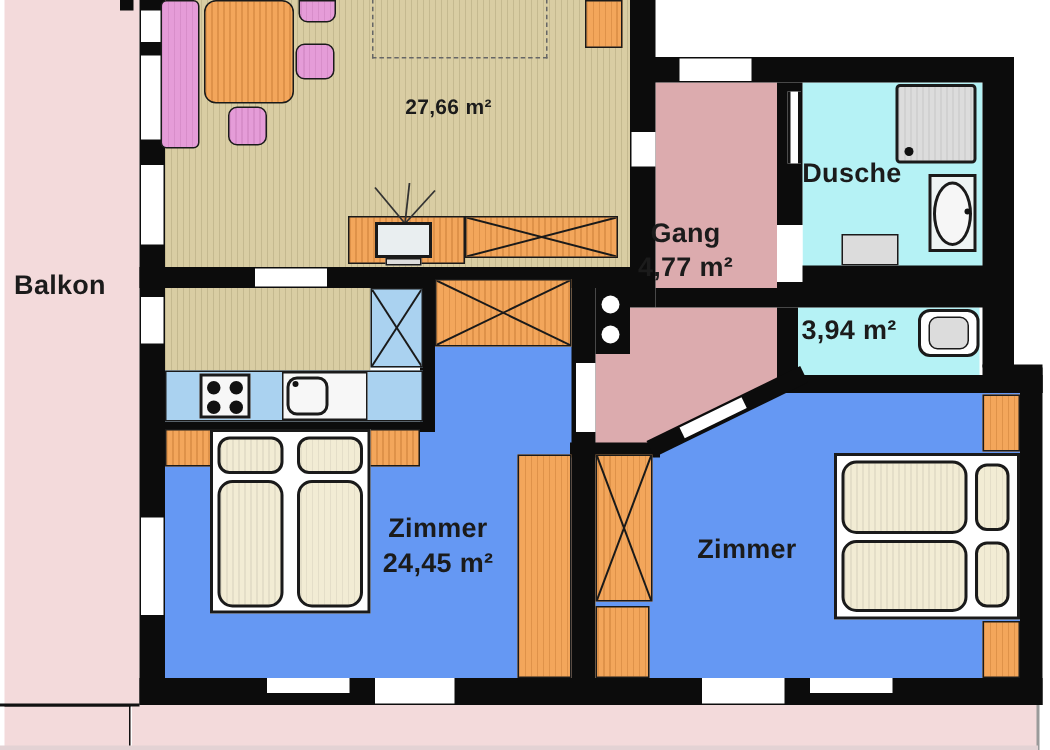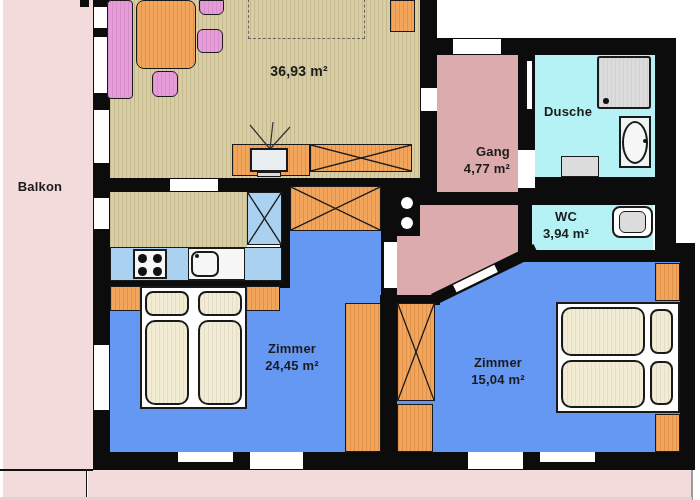--- a/index.html
+++ b/index.html
@@ -18,21 +18,21 @@
   .counter{position:absolute;background:#aad2f0;border:1.5px solid #1a1a1a;}
   .orange{position:absolute;background-color:#f3a65b;border:1.5px solid #1a1a1a;
      background-image:repeating-linear-gradient(90deg,rgba(150,75,10,.22) 0 1px,transparent 1px 4px);}
   .pinkf{position:absolute;background-color:#e59cd8;border:1.5px solid #1a1a1a;
      background-image:repeating-linear-gradient(90deg,rgba(120,40,100,.12) 0 1px,transparent 1px 4px);}
   .cream{position:absolute;background-color:#f2ecd4;border:2px solid #1a1a1a;
      background-image:repeating-linear-gradient(90deg,rgba(0,0,0,.06) 0 1px,transparent 1px 4px);}
   .whitebox{position:absolute;background:#f7f7f7;border:2px solid #1a1a1a;}
   .graybox{position:absolute;background:#dcdcdc;border:1.5px solid #1a1a1a;}
   .lbl{position:absolute;text-align:center;font-weight:bold;color:#1b1b1b;
-       font-size:13px;line-height:1.3;letter-spacing:.2px;}
+       font-size:18px;line-height:1.3;letter-spacing:.2px;}
   .lbl.big{font-size:14px;}
   .xs{position:absolute;left:0;top:0;width:100%;height:100%;display:block;}
   .xs line{stroke:#1a1a1a;stroke-width:1.3;vector-effect:non-scaling-stroke;}
   .diag{transform-origin:0 0;transform:rotate(-26deg);}
   .dot{position:absolute;background:#111;border-radius:50%;}
   .wdot{position:absolute;background:#fff;border-radius:50%;}
 </style>
 </head>
 <body>
 
@@ -171,35 +171,33 @@
   <div class="dot" style="left:643px;top:139px;width:4px;height:4px;"></div>
   <div class="graybox" style="left:561px;top:156px;width:38px;height:21px;"></div>
 
   <div class="whitebox" style="left:612px;top:206px;width:41px;height:32px;border-radius:8px;background:#fff;"></div>
   <div class="graybox" style="left:619px;top:211px;width:27px;height:22px;border-width:1.5px;border-radius:6px;"></div>
 
   <div class="lbl" style="left:5px;top:179px;width:70px;">
     <div>Balkon</div>
   </div>
   <div class="lbl big" style="left:234px;top:62px;width:130px;">
-    <div>36,93 m²</div>
-  </div>
-  <div class="lbl" style="left:428px;top:144px;width:82px;text-align:right;">
+    <div>27,66 m²</div>
+  </div>
+  <div class="lbl" style="left:416px;top:144px;width:82px;">
     <div>Gang</div>
     <div>4,77 m²</div>
   </div>
   <div class="lbl" style="left:526px;top:104px;width:84px;">
     <div>Dusche</div>
   </div>
   <div class="lbl" style="left:524px;top:209px;width:84px;">
-    <div>WC</div>
     <div>3,94 m²</div>
   </div>
   <div class="lbl" style="left:250px;top:341px;width:84px;">
     <div>Zimmer</div>
     <div>24,45 m²</div>
   </div>
   <div class="lbl" style="left:456px;top:355px;width:84px;">
     <div>Zimmer</div>
-    <div>15,04 m²</div>
   </div>
 
 </div>
 
 </body></html>

